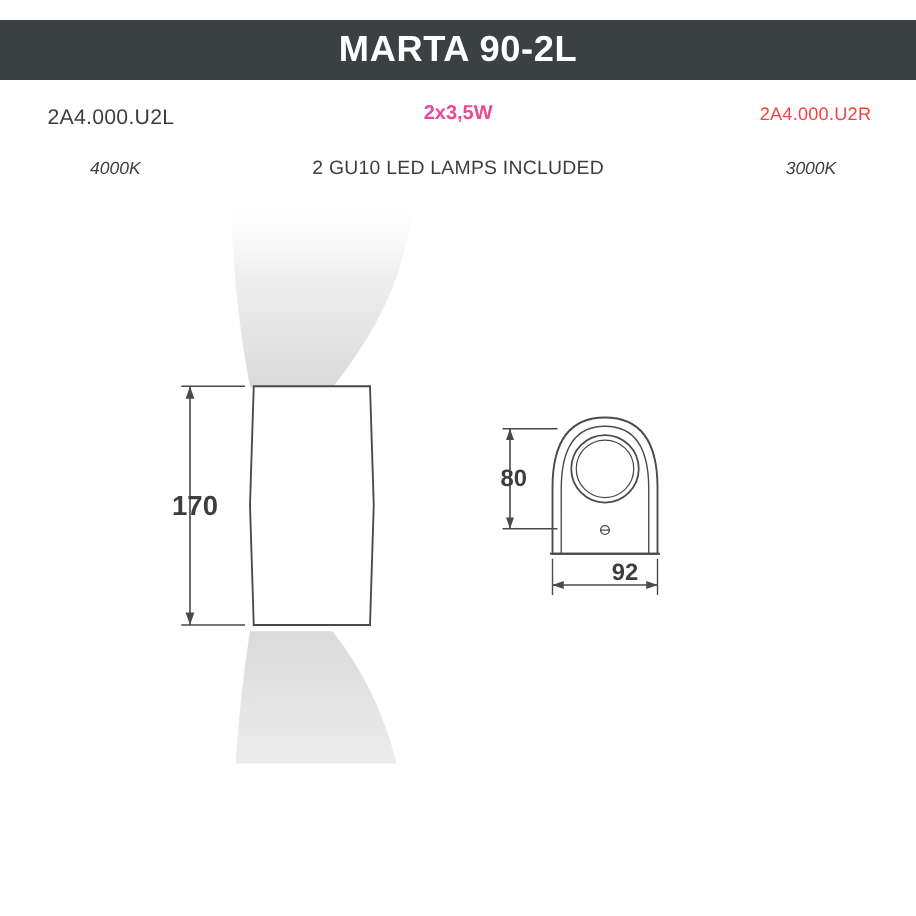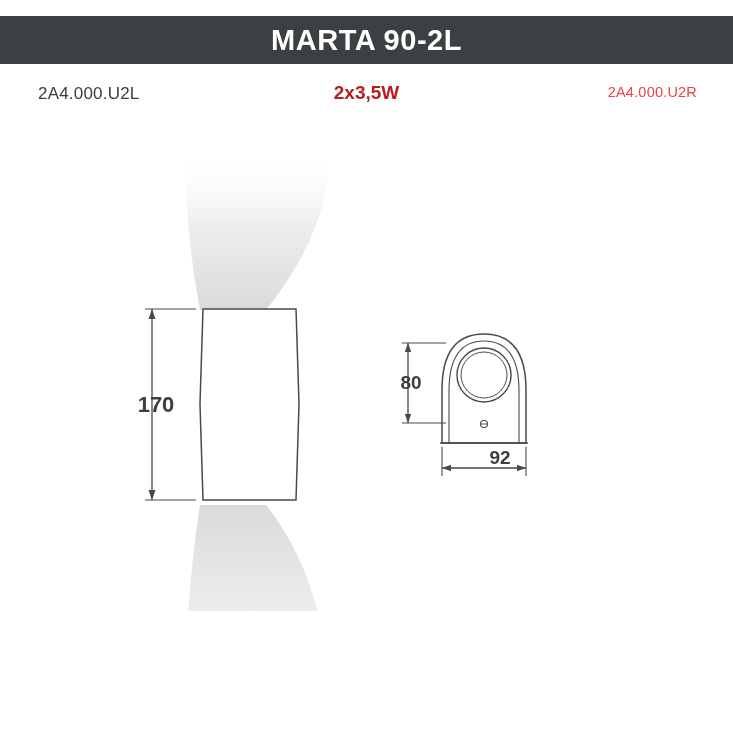--- a/index.html
+++ b/index.html
@@ -62,23 +62,23 @@
     font-size: 14.5px;
     color: #ef4444;
     letter-spacing: 0.2px;
   }
   .watt {
     position: absolute;
     left: 0;
     top: -2px;
     width: 733px;
     text-align: center;
-    font-size: 19px;
+    font-size: 16px;
     font-weight: bold;
-    color: #b91c1c;
+    color: #ec4899;
   }
 
   .kelvin-row {
     position: absolute;
     left: 0;
     top: 126px;
     width: 733px;
     height: 24px;
   }
   .k-left {
@@ -162,20 +162,25 @@
   <div class="title-bar">
     <span class="title">MARTA 90-2L</span>
   </div>
 
   <div class="codes-row">
     <span class="code-left">2A4.000.U2L</span>
     <span class="watt">2x3,5W</span>
     <span class="code-right">2A4.000.U2R</span>
   </div>
 
+  <div class="kelvin-row">
+    <span class="k-left">4000K</span>
+    <span class="lamps">2 GU10 LED LAMPS INCLUDED</span>
+    <span class="k-right">3000K</span>
+  </div>
 
   <svg class="drawing" width="733" height="733" aria-hidden="true">
     <g stroke="#4a4a4a" fill="none" stroke-width="1.4">
 
       <g>
         <path d="M203,309 L296,309 L299,404 L296,500 L203,500 L200,404 Z" fill="#ffffff" stroke="#4a4a4a" stroke-width="1.5"></path>
       </g>
 
       <g>
         <line x1="152" y1="309" x2="152" y2="500" stroke="#4a4a4a" stroke-width="1.3"></line>

